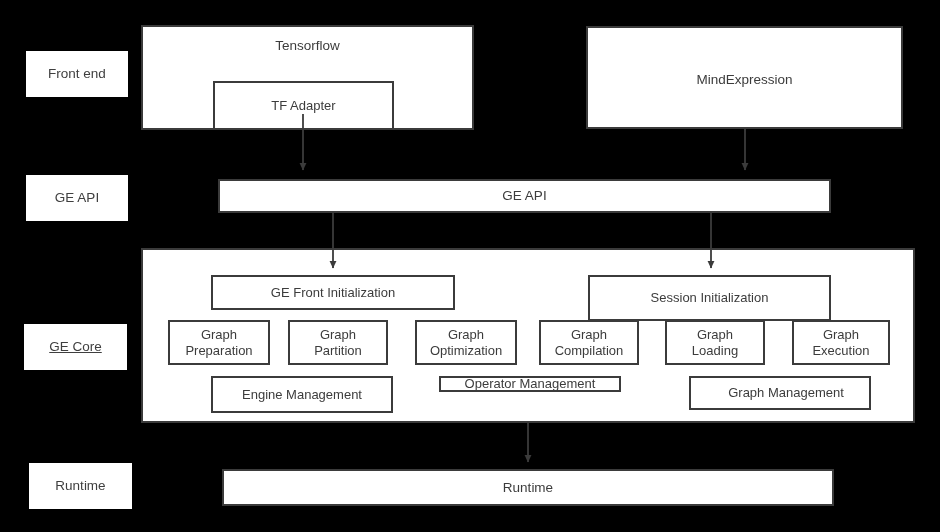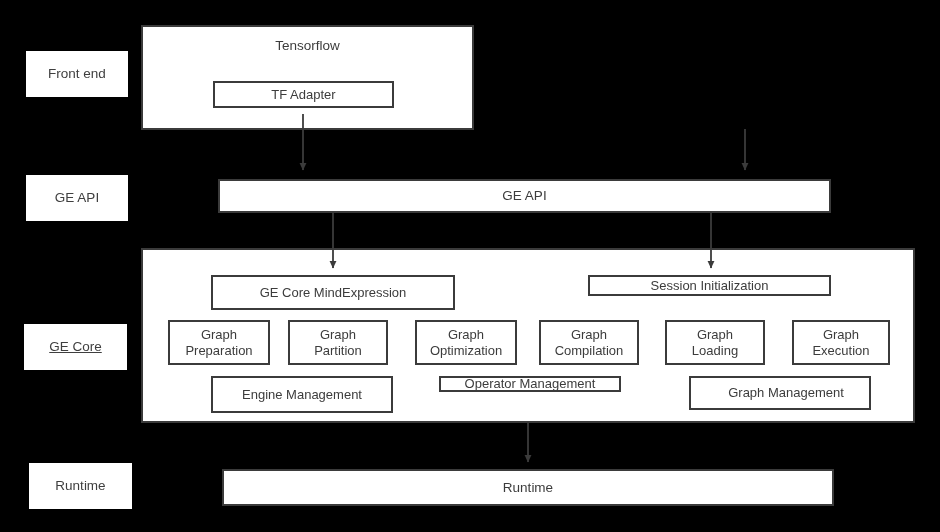--- a/index.html
+++ b/index.html
@@ -86,36 +86,39 @@
   </div>
 
   <div class="node layer-label" style="left:29px; top:463px; width:103px; height:46px;">
     <span>Runtime</span>
   </div>
 
   <div class="node container-box" style="left:141px; top:25px; width:333px; height:105px;">
     <span class="container-title">Tensorflow</span>
   </div>
 
-  <div class="node box" style="left:213px; top:81px; width:181px; height:27px;">
+  <div class="node box" style="left:213px; top:81px; width:181px; height:49px;">
     <span>TF Adapter</span>
   </div>
 
+  <div class="node container-box" style="left:586px; top:26px; width:317px; height:103px;">
+    <span class="container-title" style="margin-top:44px;">MindExpression</span>
+  </div>
 
   <div class="node bar" style="left:218px; top:179px; width:613px; height:34px;">
     <span>GE API</span>
   </div>
 
   <div class="node container-box" style="left:141px; top:248px; width:774px; height:175px;"></div>
 
   <div class="node box" style="left:211px; top:275px; width:244px; height:35px;">
-    <span>GE Core MindExpression</span>
+    <span>GE Front Initialization</span>
   </div>
 
-  <div class="node box" style="left:588px; top:275px; width:243px; height:21px;text-align:center;">
+  <div class="node box" style="left:588px; top:275px; width:243px; height:46px;text-align:center;">
     <span>Session Initialization</span>
   </div>
 
   <div class="node box" style="left:168px; top:320px; width:102px; height:45px;">
     <span>Graph
 Preparation</span>
   </div>
 
   <div class="node box" style="left:288px; top:320px; width:100px; height:45px;">
     <span>Graph

